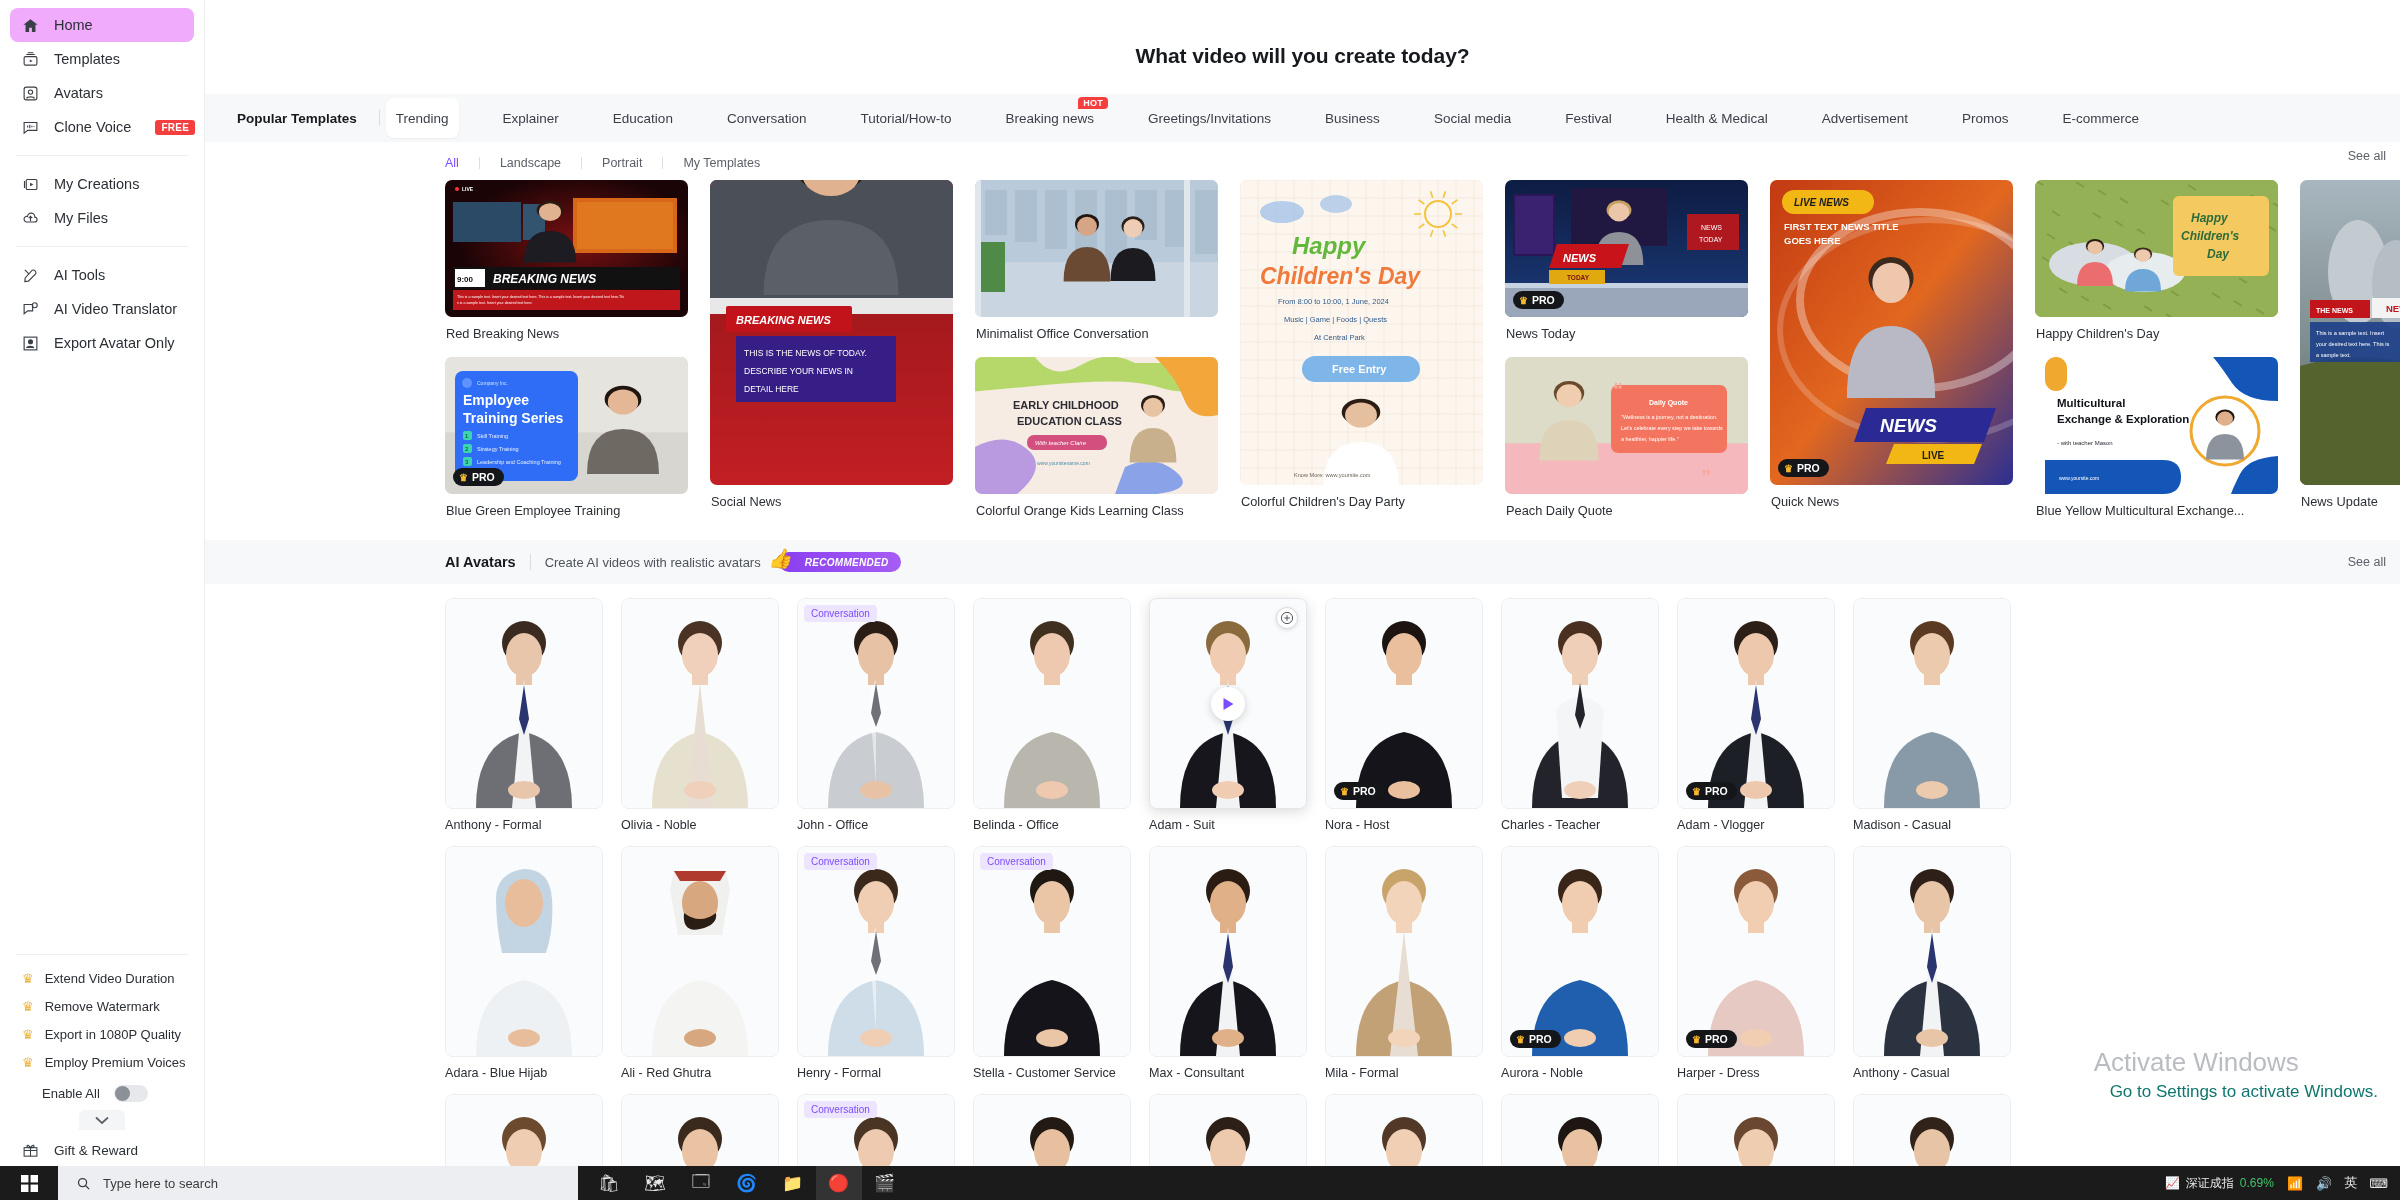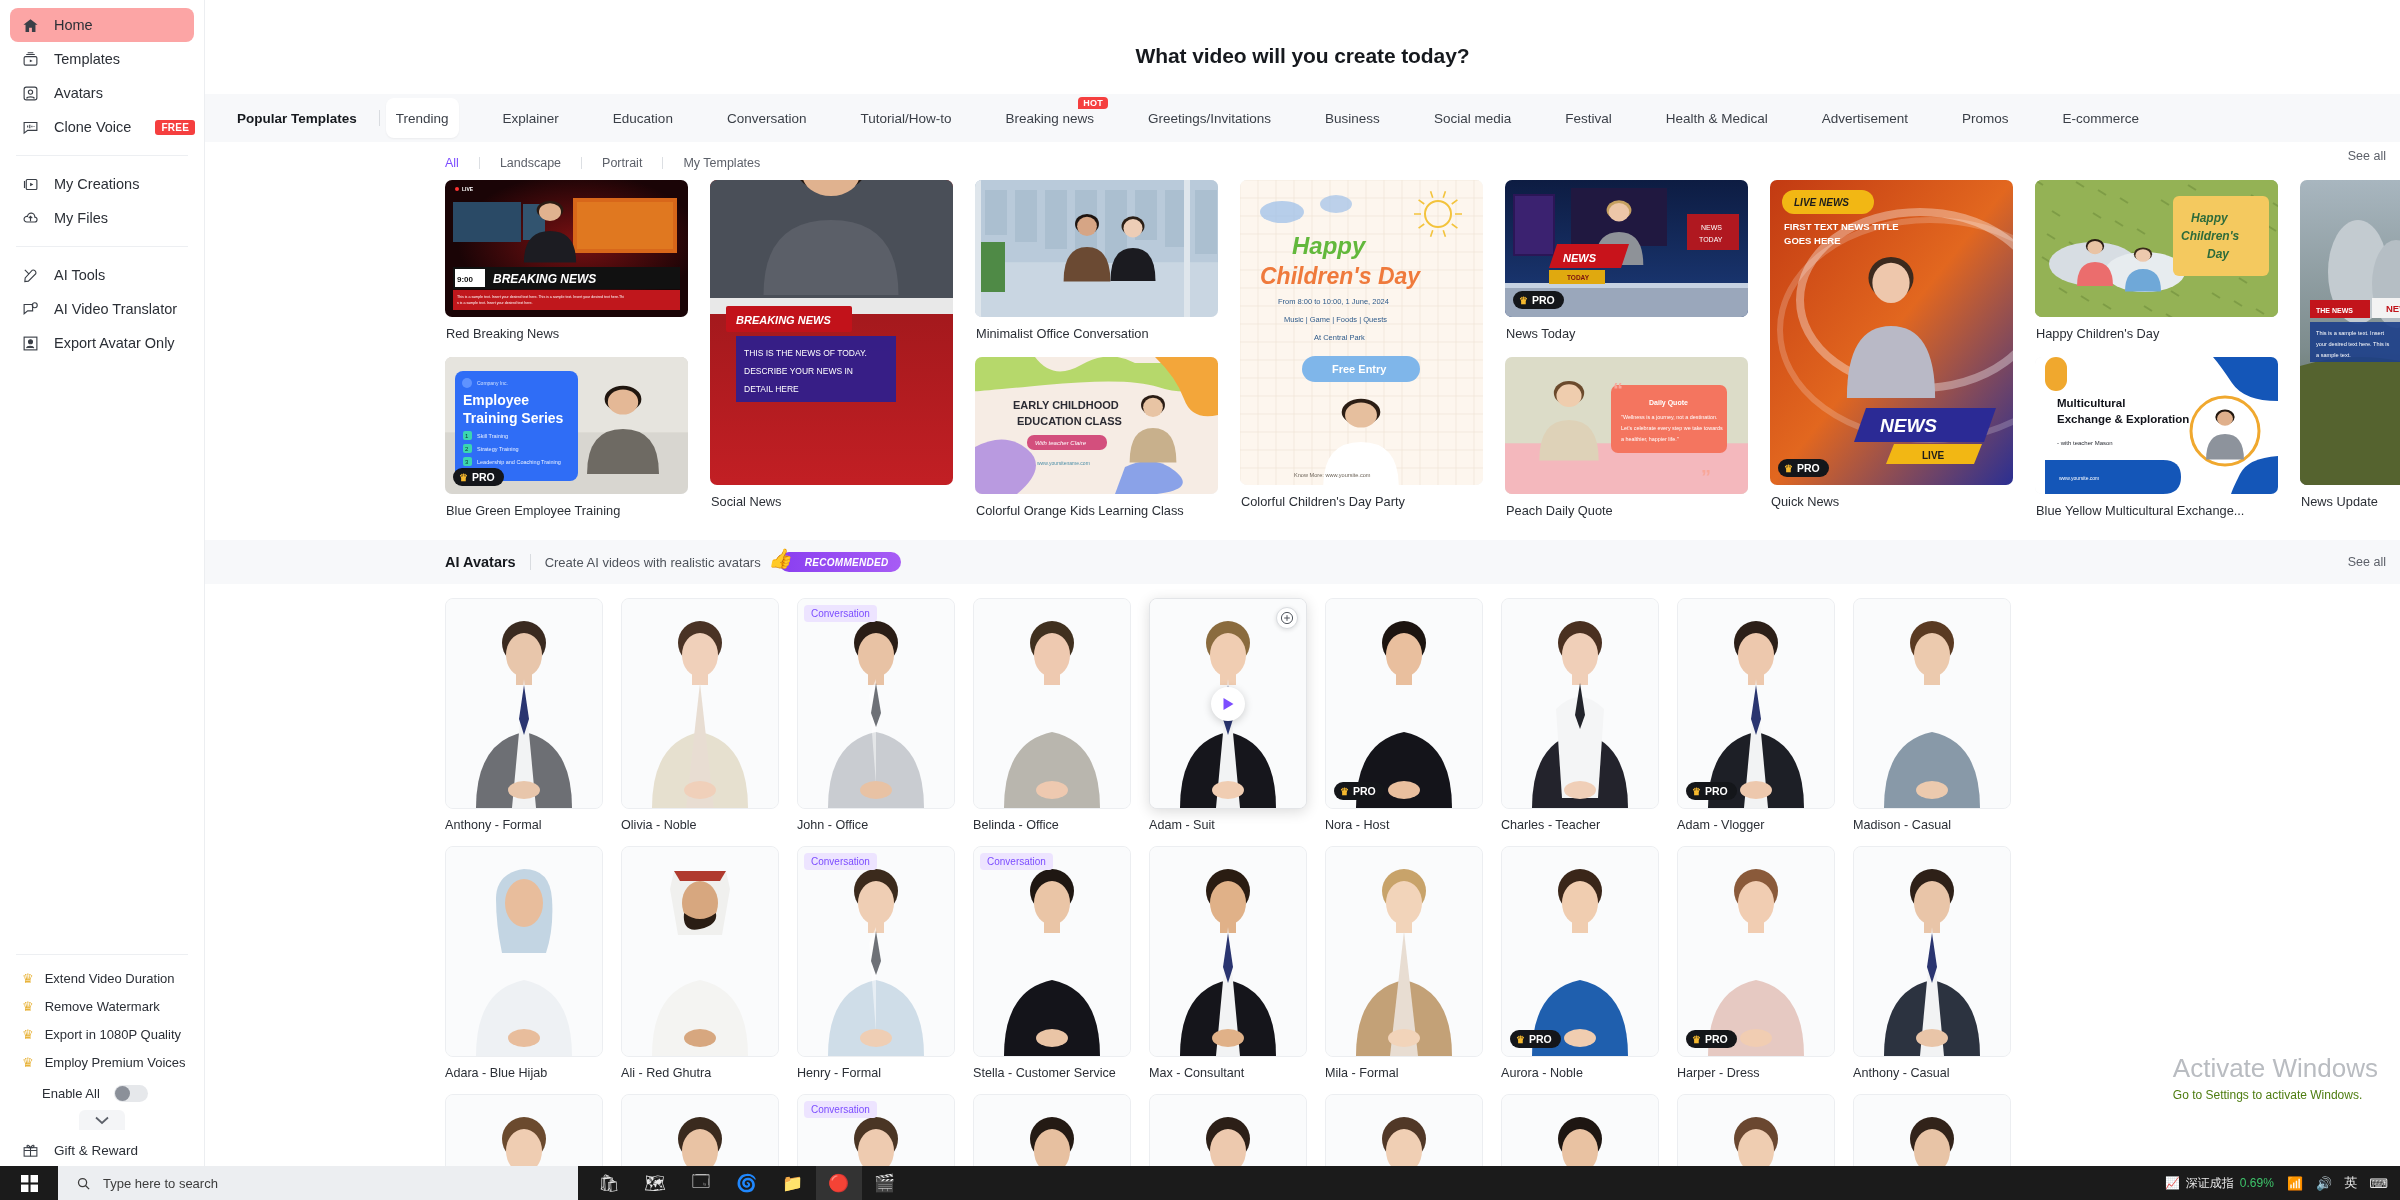--- a/index.html
+++ b/index.html
@@ -21,21 +21,21 @@
     position: relative;
     display: flex; flex-direction: column;
   }
   .nav-group { padding: 2px 10px; }
   .nav-item {
     display: flex; align-items: center; gap: 14px;
     height: 34px; padding: 0 10px;
     border-radius: 8px; cursor: pointer;
     font-size: 14.5px; color: #2b2f36; white-space: nowrap;
   }
-  .nav-item.active { background: #fca5a5; }
+  .nav-item.active { background: #f0abfc; }
   .nav-ico { width: 20px; height: 20px; flex: 0 0 20px; display: flex; align-items: center; justify-content: center; color: #3a3f47; }
   .nav-ico svg { width: 17px; height: 17px; display:block; }
   .badge-free {
     background: #f53f3f; color: #fff; font-size: 10px; font-weight: 700;
     padding: 2px 6px; border-radius: 3px; margin-left: 10px; letter-spacing: .3px;
   }
   .nav-sep { height:1px; background:#edeff2; margin: 9px 16px; }
 
   .side-bottom { position: absolute; left:0; right:0; bottom: 0; padding-bottom: 6px; }
   .perk {
@@ -147,21 +147,21 @@
   }
   .plus-btn {
     position:absolute; right: 8px; top: 8px; width: 22px; height:22px; border-radius:50%;
     background:#fff; border:1px solid #d9dce0; display:flex; align-items:center; justify-content:center;
     color:#4e535b; font-size: 15px; box-shadow: 0 1px 4px rgba(0,0,0,.12);
   }
 
   
   .wm { position:absolute; right: 22px; bottom: 64px; text-align:left; pointer-events:none; }
   .wm .l1 { font-size: 26px; color:#b9bcc1; }
-  .wm .l2 { font-size: 12px; color:#4d7c0f; margin-top: 4px; }
+  .wm .l2 { font-size: 17px; color:#0f766e; margin-top: 4px; margin-left: 16px; }
 
   
   .taskbar {
     position:absolute; left:0; bottom:0; width:2400px; height: 34px;
     background: #1b1b1b; display:flex; align-items:center; color:#e8e8e8; z-index: 30;
   }
   .tb-start { width: 58px; height:34px; display:flex; align-items:center; justify-content:center; background:#1b1b1b; }
   .tb-search {
     flex: 0 0 520px; height: 34px; background:#eceef1; display:flex; align-items:center;
     gap: 12px; padding-left: 18px; color:#3c3c3c; font-size: 13px;

